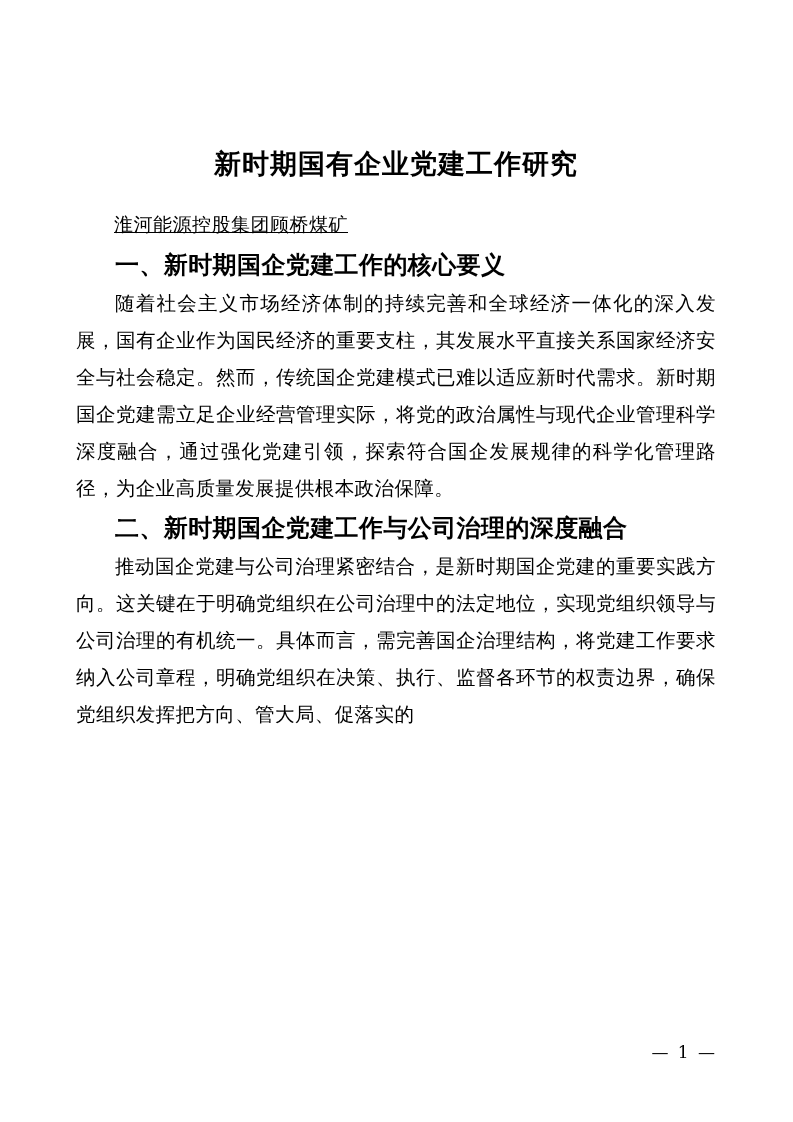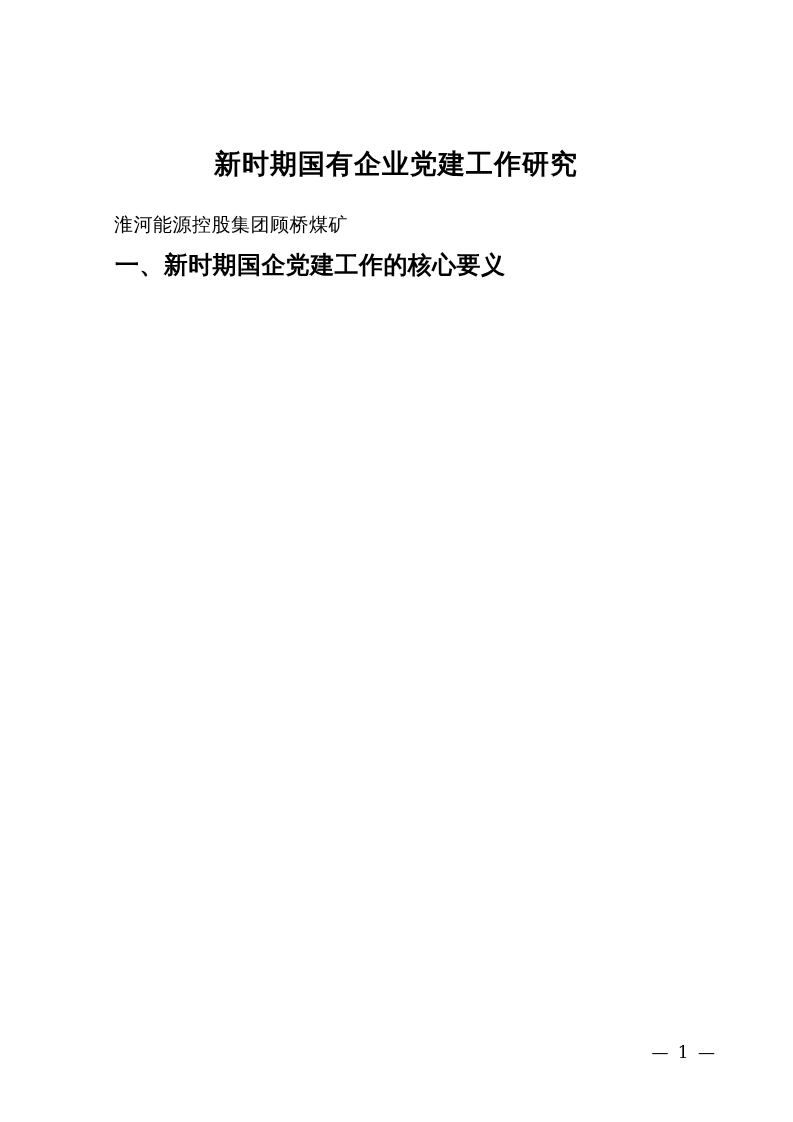--- a/index.html
+++ b/index.html
@@ -34,20 +34,21 @@
     line-height: 40px;
     margin: 0 0 22px 0;
     font-family: "DejaVu Serif", "Liberation Serif", serif;
   }
   .byline {
     font-size: 19px;
     line-height: 36px;
     margin: 0 0 4px 0;
     text-indent: 38px;
     letter-spacing: 0.5px;
+    text-decoration: underline;
   }
   .para {
     font-size: 19.5px;
     line-height: 37px;
     margin: 0 0 2px 0;
     text-indent: 39px;
     text-align: justify;
     text-justify: inter-ideograph;
     letter-spacing: 0.4px;
   }
@@ -76,19 +77,22 @@
 <div class="page">
   <div class="content">
 
     <h1 class="doc-title">新时期国有企业党建工作研究</h1>
 
     <p class="byline">淮河能源控股集团顾桥煤矿</p>
 
 
     <p class="heading">一、新时期国企党建工作的核心要义</p>
 
+    <p class="para">随着社会主义市场经济体制的持续完善和全球经济一体化的深入发展，国有企业作为国民经济的重要支柱，其发展水平直接关系国家经济安全与社会稳定。然而，传统国企党建模式已难以适应新时代需求。新时期国企党建需立足企业经营管理实际，将党的政治属性与现代企业管理科学深度融合，通过强化党建引领，探索符合国企发展规律的科学化管理路径，为企业高质量发展提供根本政治保障。</p>
 
+    <p class="heading">二、新时期国企党建工作与公司治理的深度融合</p>
 
+    <p class="para">推动国企党建与公司治理紧密结合，是新时期国企党建的重要实践方向。这关键在于明确党组织在公司治理中的法定地位，实现党组织领导与公司治理的有机统一。具体而言，需完善国企治理结构，将党建工作要求纳入公司章程，明确党组织在决策、执行、监督各环节的权责边界，确保党组织发挥把方向、管大局、促落实的</p>
 
   </div>
 
   <div class="footer">— 1 —</div>
 </div>
 
 </body></html>

